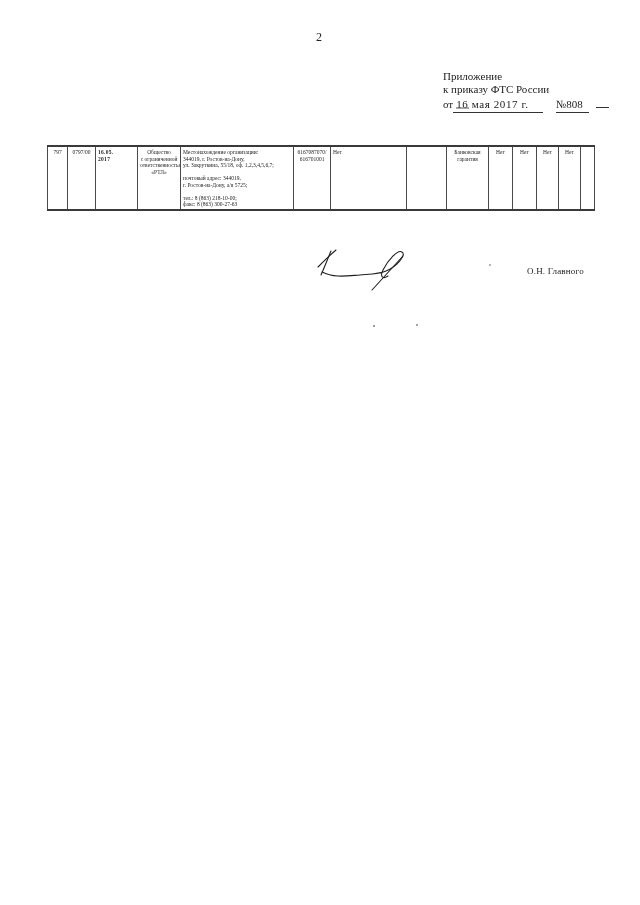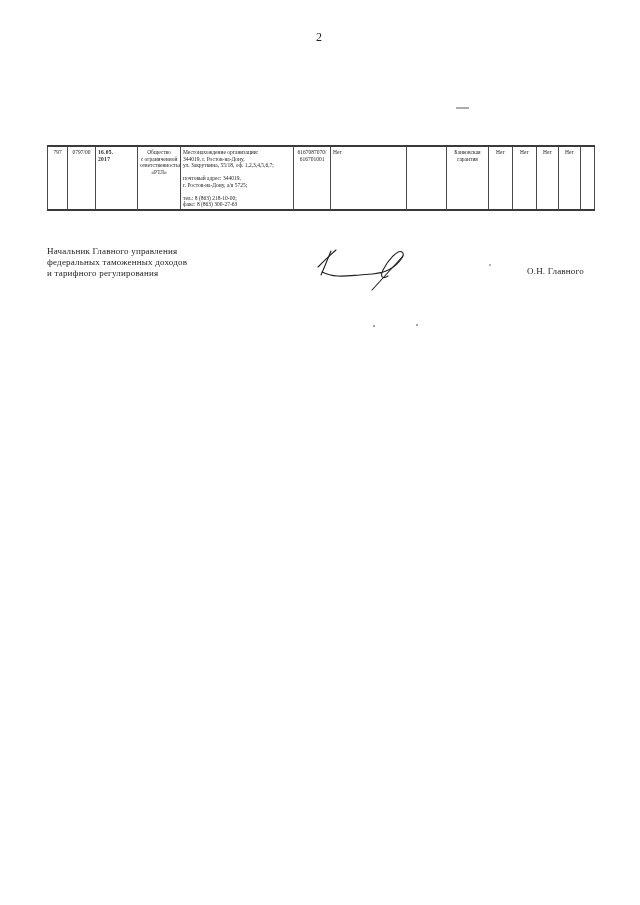--- a/index.html
+++ b/index.html
@@ -124,20 +124,25 @@
   .speck.s2 { left: 416px; top: 324px; width: 2px; height: 2px; background:#a5a5a5; }
   .speck.s3 { left: 489px; top: 264px; width: 2px; height: 2px; background:#b3b3b3; }
 </style>
 </head>
 <body>
 
 <div class="page">
 
   <div class="page-num">2</div>
 
+  <div class="appendix">
+    <div>Приложение</div>
+    <div>к приказу ФТС России</div>
+    <div class="l3"><span>от</span><span class="u-date">16 мая 2017 г.</span><span class="u-num">№808</span><span class="u-tail"></span></div>
+  </div>
   <div class="smudge"></div>
 
   <table class="reg">
     <colgroup>
       <col style="width:20px">
         <col style="width:28px">
         <col style="width:42px">
       <col style="width:43px">
         <col style="width:113px">
         <col style="width:37px">
@@ -177,23 +182,20 @@
 гарантия</td>
       <td class="ctr no-cell">Нет</td>
       <td class="ctr no-cell">Нет</td>
       <td class="ctr no-cell">Нет</td>
       <td class="ctr no-cell">Нет</td>
       <td></td>
     </tr>
   </tbody>
     </table>
 
-  <div class="sig-title">Начальник Главного управления
-федеральных таможенных доходов
-и тарифного регулирования</div>
 
   <svg class="sig-svg" viewBox="0 0 100 48" fill="none" stroke="#1f1f1f" stroke-width="1.1" stroke-linecap="round">
     <path d="M15,6 C12,13 9,21 5,30"></path>
     <path d="M2,22 C8,16 14,10 20,5"></path>
     <path d="M6,27 C18,33 30,31 44,30 C56,29 63,29 70,26 C80,22 91,10 86,7 C82,4 72,15 67,25 C64,31 66,35 72,31"></path>
     <path d="M56,45 C66,34 77,22 87,11"></path>
   </svg>
 
   <div class="sig-name">О.Н. Главного</div>
 

